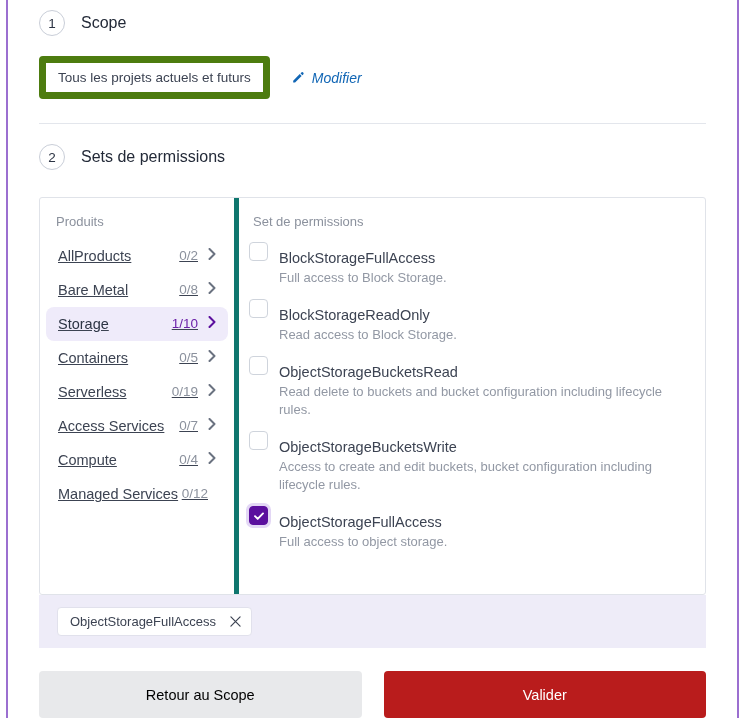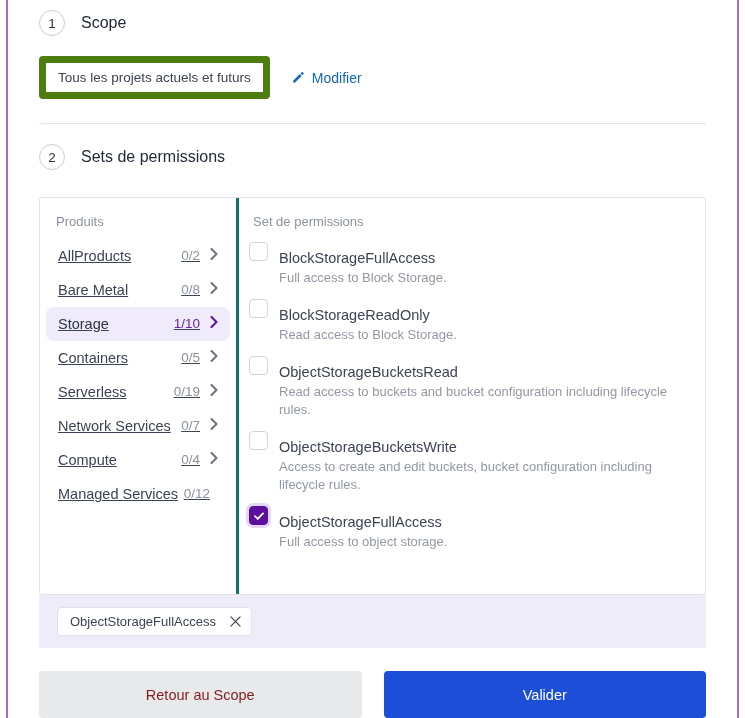--- a/index.html
+++ b/index.html
@@ -65,20 +65,21 @@
     font-size: 13.5px;
     color: #3c4352;
     white-space: nowrap;
   }
   .edit-link {
     display: flex; align-items: flex-end; gap: 7px;
     color: #1166b5;
     font-size: 14px;
     text-decoration: none;
     cursor: pointer;
+    font-style: italic;
   }
   .edit-link .pencil { display: flex; }
 
   .divider {
     height: 1px;
     background: #e3e6ec;
     margin: 24px 0 0 0;
   }
 
   
@@ -86,21 +87,21 @@
     margin-top: 0;
     border: 1px solid #e0e3e9;
     border-radius: 3px;
     background: #fff;
     display: flex;
     height: 398px;
     overflow: hidden;
   }
   .panel-left {
     width: 199px;
-    border-right: 3px solid #0f766e;
+    border-right: 5px solid #0f766e;
     flex: 0 0 199px;
     padding: 0;
   }
   .panel-right {
     flex: 1 1 auto;
     padding: 0;
     overflow: hidden;
   }
   .col-head {
     font-size: 13px;
@@ -208,24 +209,24 @@
     height: 47px;
     border: none;
     border-radius: 4px;
     font-size: 14.5px;
     font-family: "Liberation Sans", sans-serif;
     cursor: pointer;
     display: flex; align-items: center; justify-content: center;
   }
   .btn-secondary {
     background: #e8e9eb;
-    color: #7f1d1d;
+    color: #000000;
   }
   .btn-primary {
-    background: #1d4ed8;
+    background: #b91c1c;
     color: #ffffff;
   }
 </style>
 </head>
 <body>
 
 <div class="frame">
   <div class="edge-left"></div>
   <div class="edge-right"></div>
 
@@ -298,21 +299,21 @@
             <div class="prod-item">
               <span class="pname">Serverless</span>
               <span class="pcount">0/19</span>
               <span class="chev">
                 <svg width="8" height="12" viewBox="0 0 8 12">
                   <path d="M1.5 1l5 5-5 5" stroke="currentColor" stroke-width="2" fill="none" stroke-linecap="round" stroke-linejoin="round"></path>
                 </svg>
               </span>
             </div>
             <div class="prod-item">
-              <span class="pname">Network Services</span>
+              <span class="pname">Access Services</span>
               <span class="pcount">0/7</span>
               <span class="chev">
                 <svg width="8" height="12" viewBox="0 0 8 12">
                   <path d="M1.5 1l5 5-5 5" stroke="currentColor" stroke-width="2" fill="none" stroke-linecap="round" stroke-linejoin="round"></path>
                 </svg>
               </span>
             </div>
             <div class="prod-item">
               <span class="pname">Compute</span>
               <span class="pcount">0/4</span>
@@ -347,21 +348,21 @@
               <span class="cb"></span>
               <span class="perm-text">
                 <div class="perm-name">BlockStorageReadOnly</div>
                 <div class="perm-desc">Read access to Block Storage.</div>
               </span>
             </div>
             <div class="perm-row">
               <span class="cb"></span>
               <span class="perm-text">
                 <div class="perm-name">ObjectStorageBucketsRead</div>
-                <div class="perm-desc">Read access to buckets and bucket configuration including lifecycle rules.</div>
+                <div class="perm-desc">Read delete to buckets and bucket configuration including lifecycle rules.</div>
               </span>
             </div>
             <div class="perm-row">
               <span class="cb"></span>
               <span class="perm-text">
                 <div class="perm-name">ObjectStorageBucketsWrite</div>
                 <div class="perm-desc">Access to create and edit buckets, bucket configuration including lifecycle rules.</div>
               </span>
             </div>
             <div class="perm-row">

